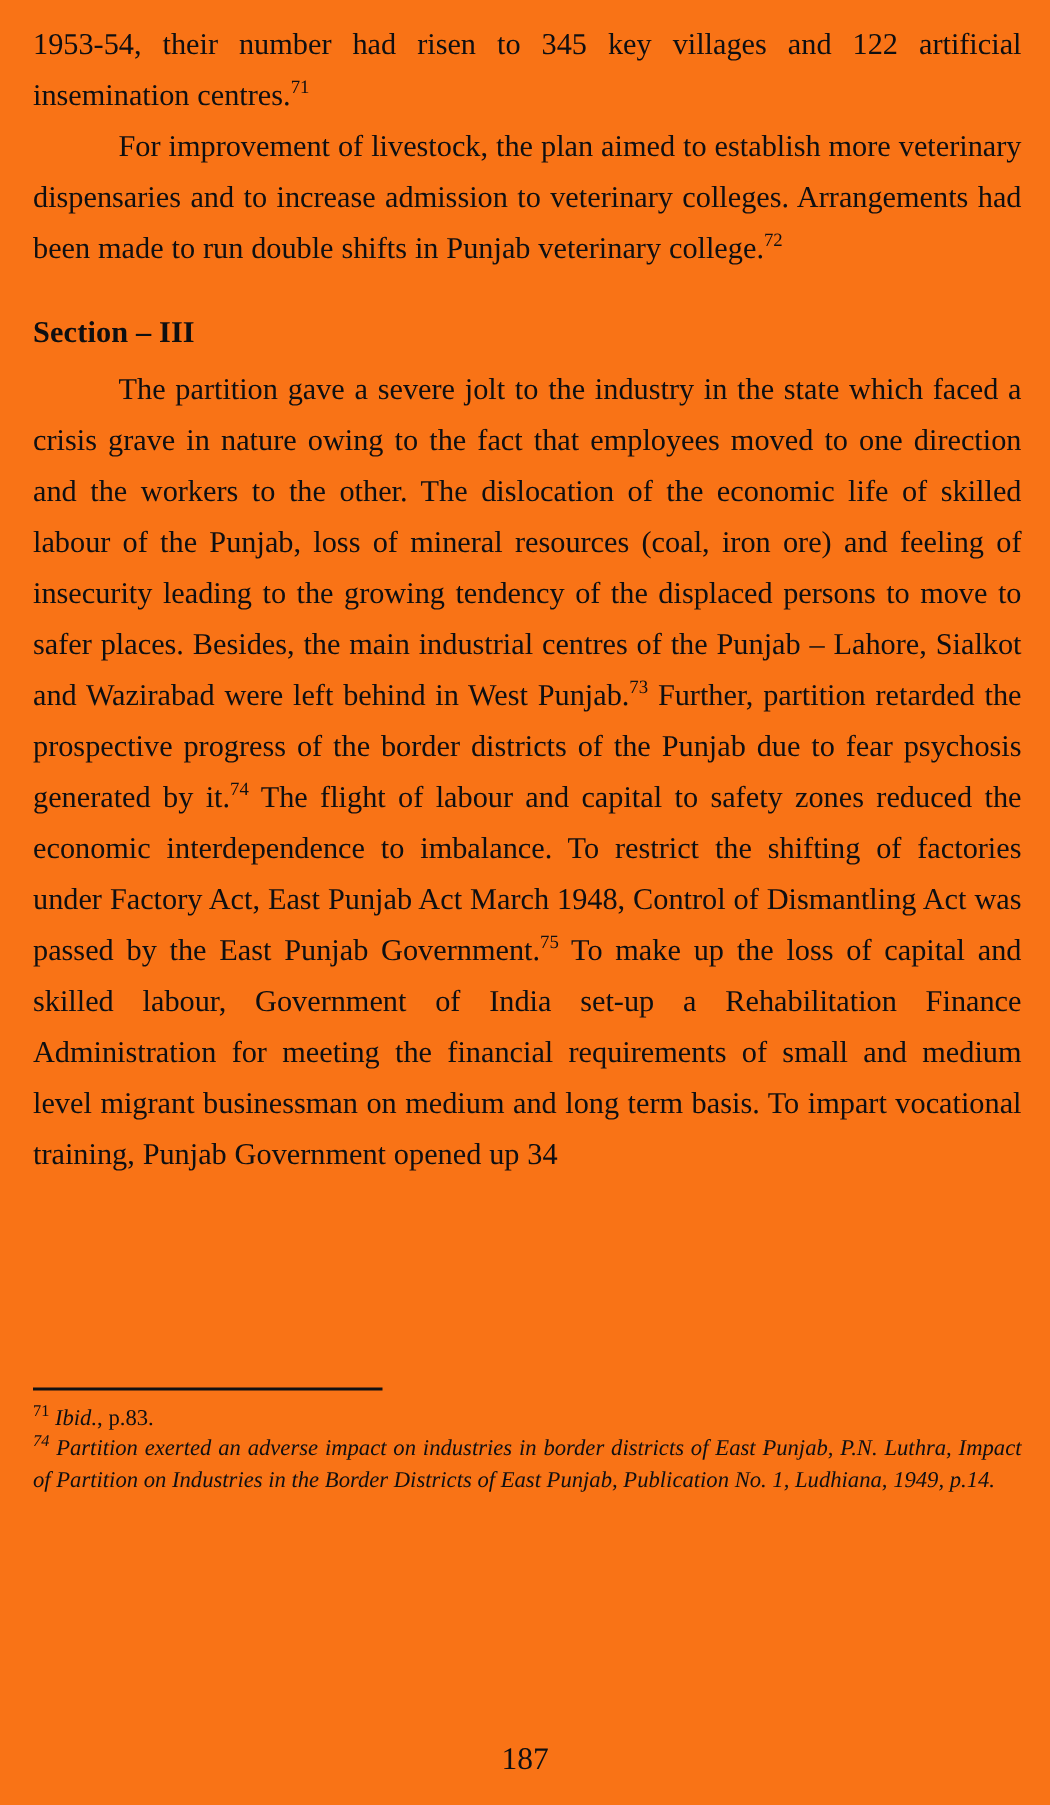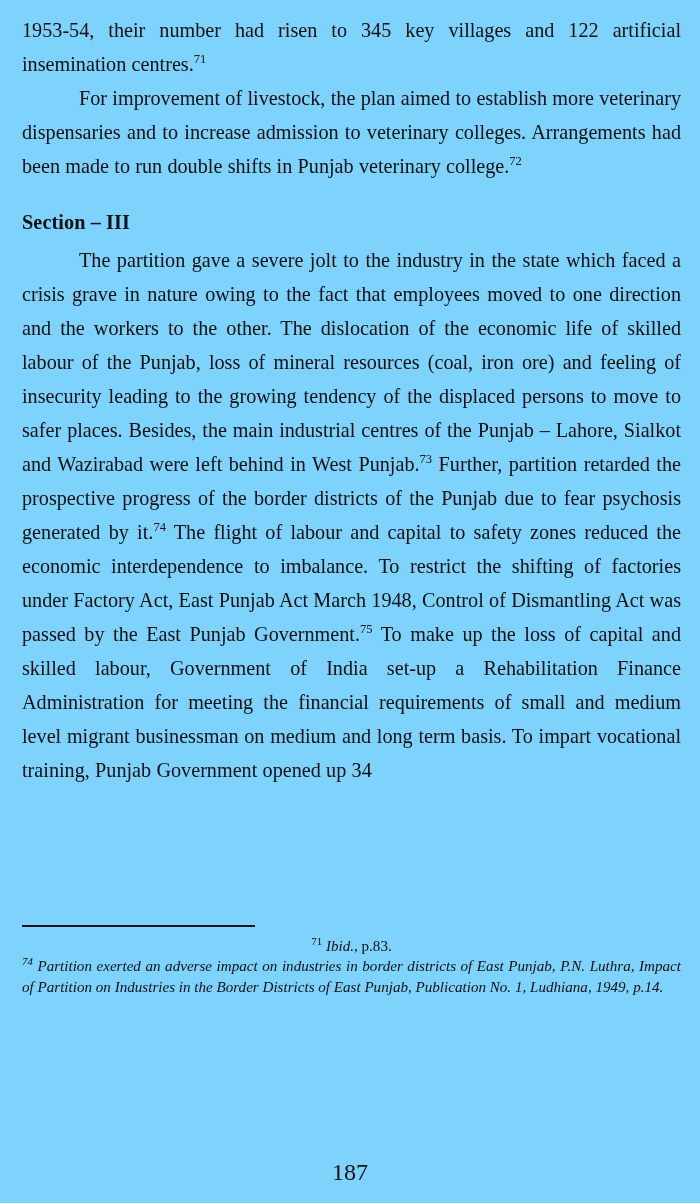--- a/index.html
+++ b/index.html
@@ -4,21 +4,21 @@
 <style>
   html, body {
     margin: 0;
     padding: 0;
     background: #ffffff;
   }
   .page {
     position: relative;
     width: 700px;
     height: 1203px;
-    background: #7dd3fc;
+    background: #f97316;
     box-sizing: border-box;
     font-family: "Liberation Serif", "DejaVu Serif", serif;
     color: #0f0f11;
     overflow: hidden;
   }
   .content {
     position: absolute;
     left: 22px;
     top: 0;
     width: 659px;
@@ -72,21 +72,21 @@
   }
   .footnote-rule {
     width: 233px;
     height: 0;
     border-top: 2.1px solid #111113;
     margin: 0 0 9px 0;
   }
   .footnote {
     font-size: 15.1px;
     line-height: 20.4px;
-    text-align: center;
+    text-align: left;
     margin: 0;
     -webkit-hyphens: none;
     hyphens: none;
   }
   .footnote.justified {
     text-align: justify;
     text-justify: inter-word;
     font-style: italic;
   }
   .footnote sup {
@@ -96,21 +96,21 @@
     font-style: italic;
   }
 
   
   .page-number {
     position: absolute;
     left: 0;
     right: 0;
     top: 1160px;
     text-align: center;
-    font-size: 24px;
+    font-size: 21px;
     line-height: 24px;
   }
 </style>
 </head>
 <body>
 
 <div class="page">
 
   <div class="content">
 

